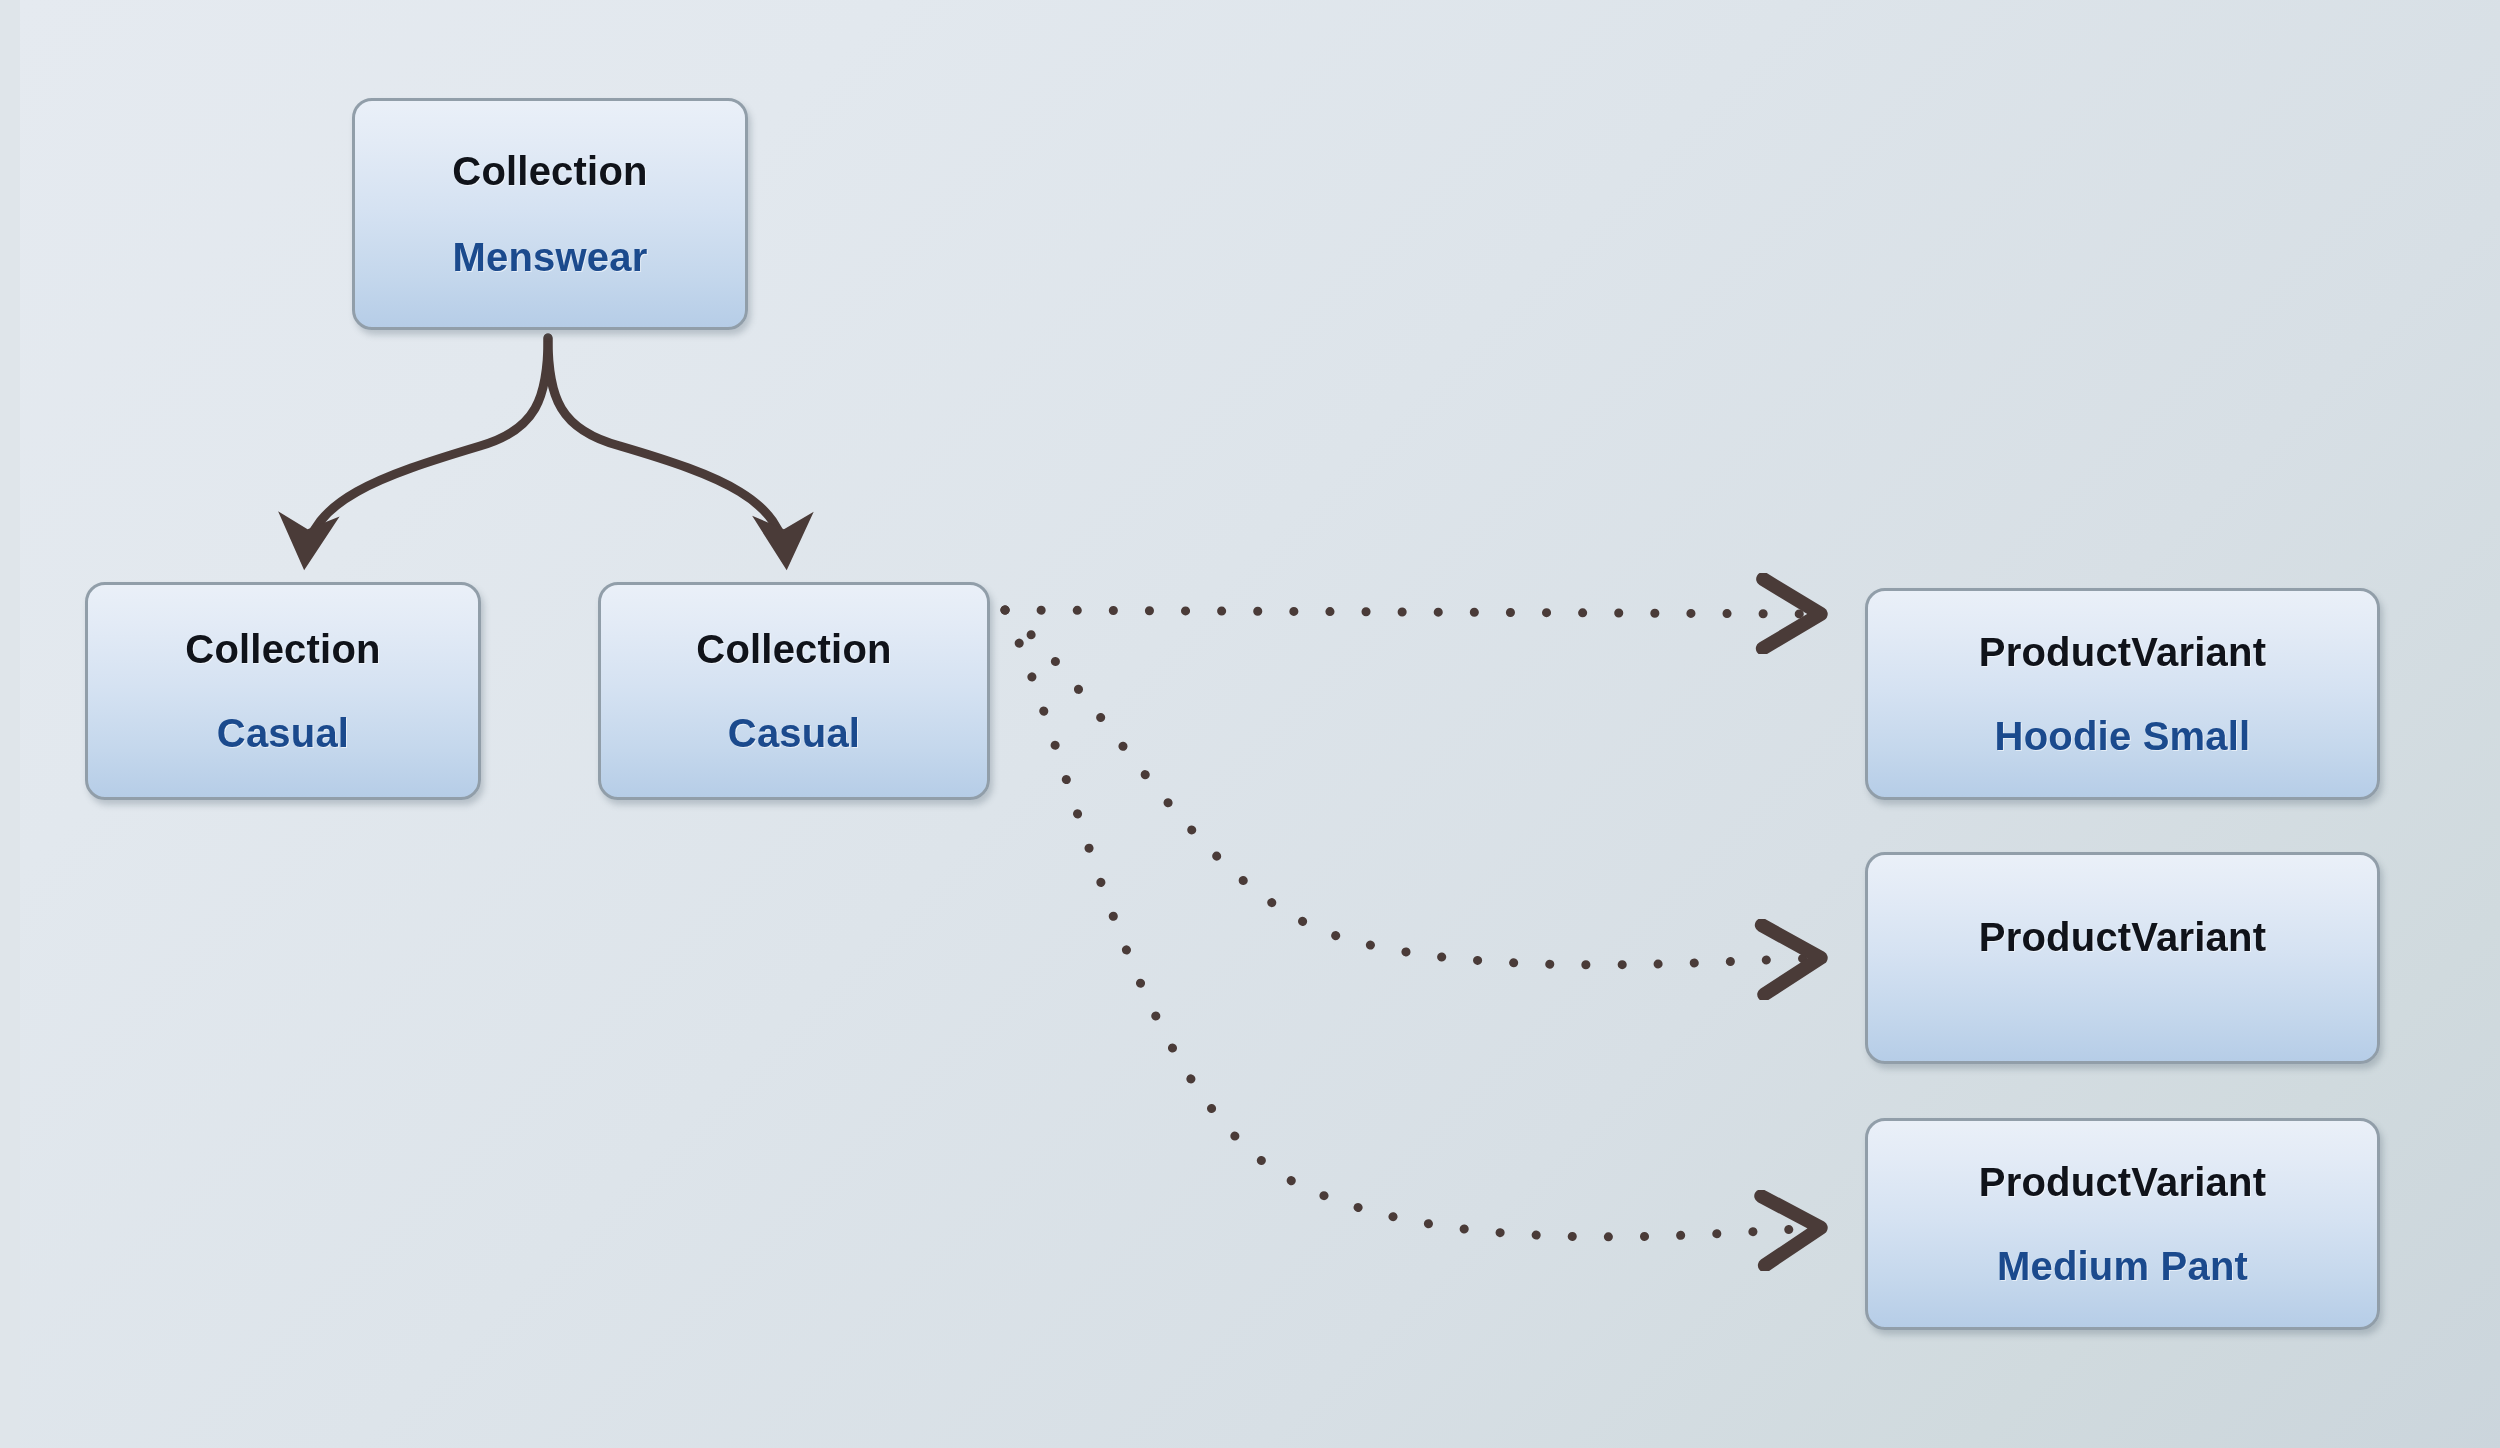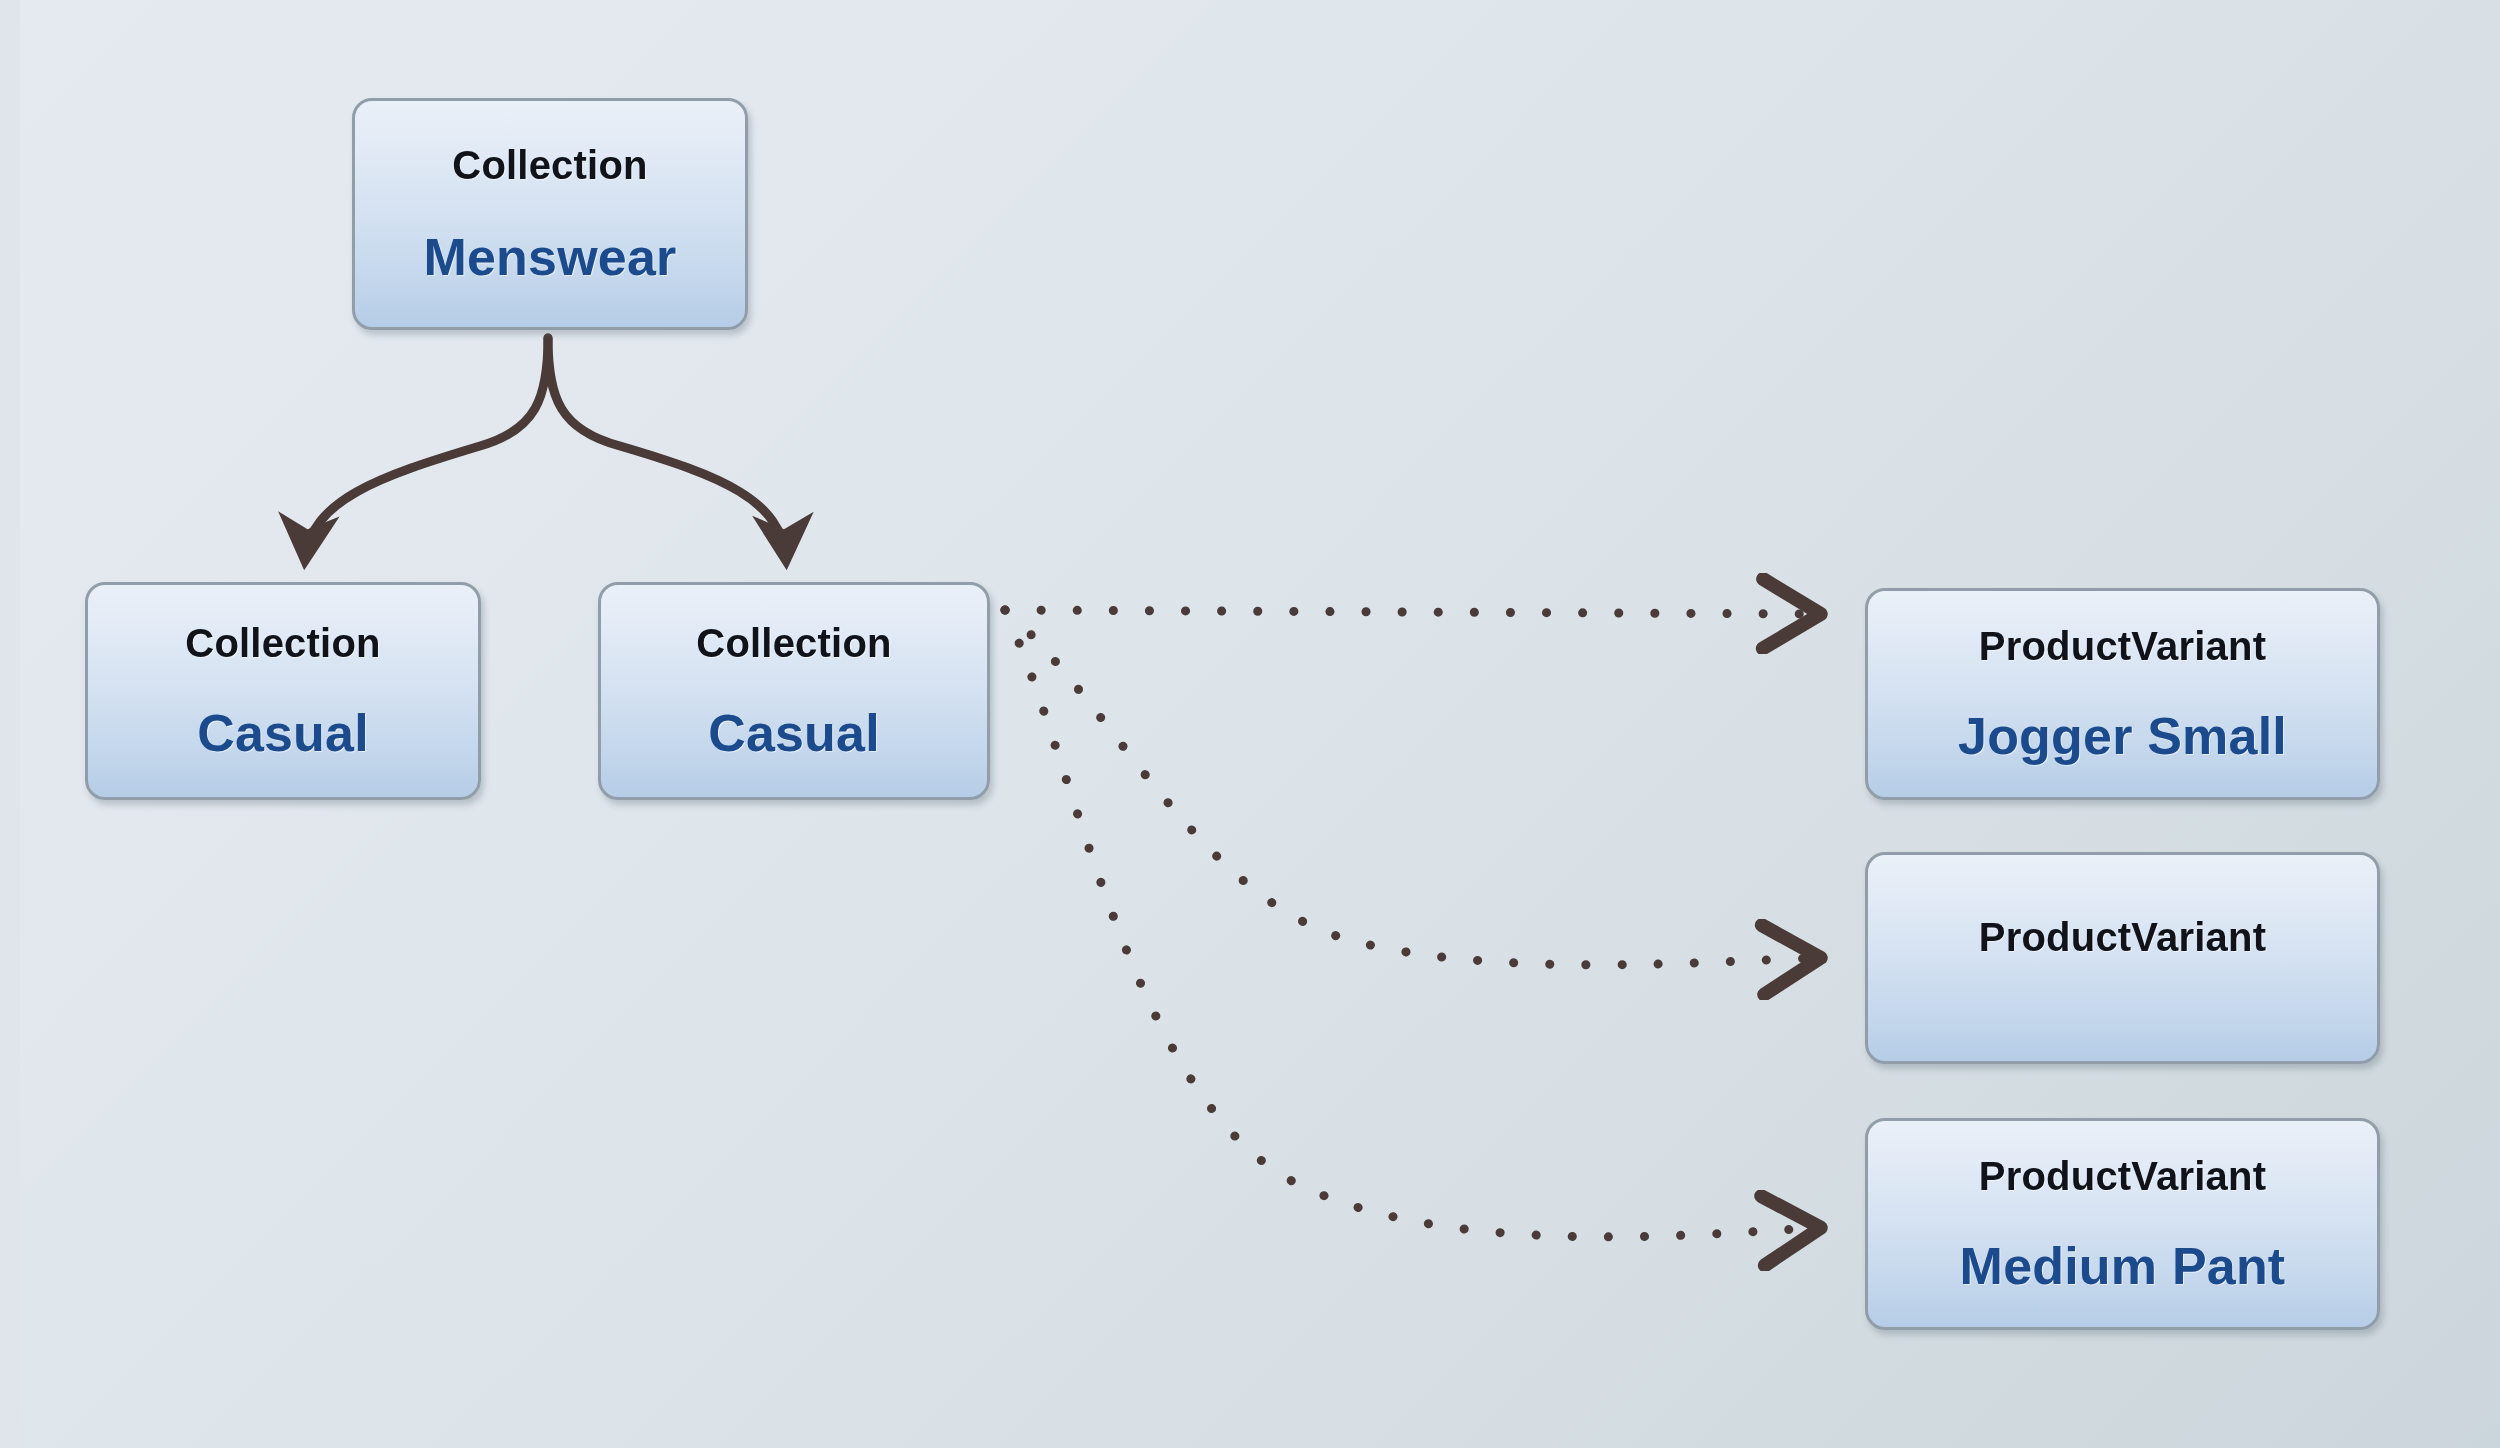--- a/index.html
+++ b/index.html
@@ -63,21 +63,21 @@
   .node-type {
     font-size: 40px;
     font-weight: bold;
     color: #10131a;
     letter-spacing: 0.2px;
     line-height: 1.05;
     text-shadow: 1px 1px 0 rgba(255,255,255,0.55);
     white-space: nowrap;
   }
   .node-value {
-    font-size: 52px;
+    font-size: 40px;
     font-weight: bold;
     color: #1b4a8d;
     letter-spacing: 0.2px;
     line-height: 1.05;
     text-shadow: 1px 1px 0 rgba(255,255,255,0.55);
     white-space: nowrap;
   }
   .gap-tall .node-type { margin-bottom: 44px; }
   .gap-short .node-type { margin-bottom: 42px; }
 </style>
@@ -119,21 +119,21 @@
       <div class="node-value">Casual</div>
     </div>
 
     <div class="node gap-short" style="left:578px; top:582px; width:392px; height:218px;">
       <div class="node-type">Collection</div>
       <div class="node-value">Casual</div>
     </div>
 
     <div class="node gap-short" style="left:1845px; top:588px; width:515px; height:212px;">
       <div class="node-type">ProductVariant</div>
-      <div class="node-value">Jogger Small</div>
+      <div class="node-value">Hoodie Small</div>
     </div>
 
     <div class="node gap-short" style="left:1845px; top:852px; width:515px; height:212px;">
       <div class="node-type">ProductVariant</div>
     </div>
 
     <div class="node gap-short" style="left:1845px; top:1118px; width:515px; height:212px;">
       <div class="node-type">ProductVariant</div>
       <div class="node-value">Medium Pant</div>
     </div>

